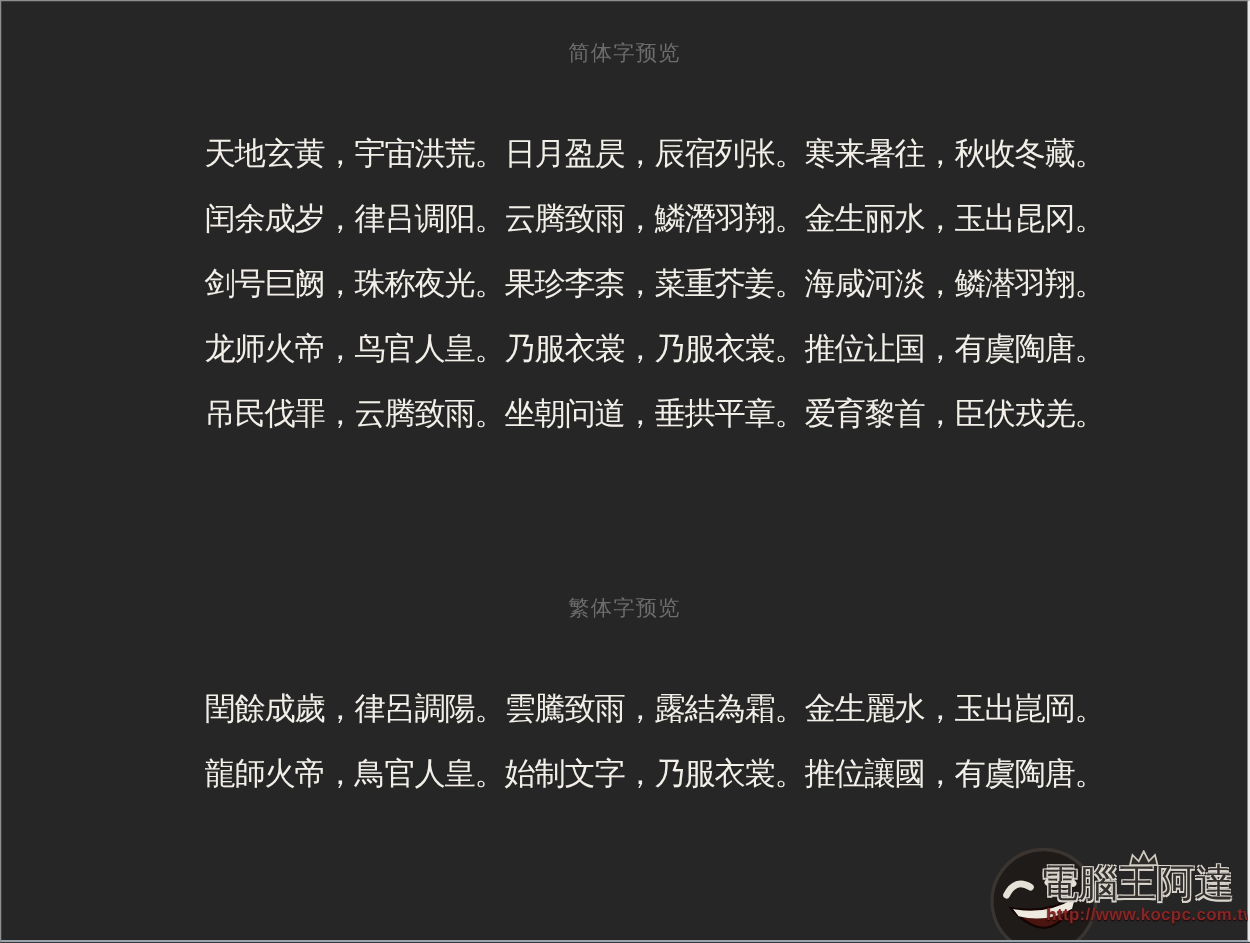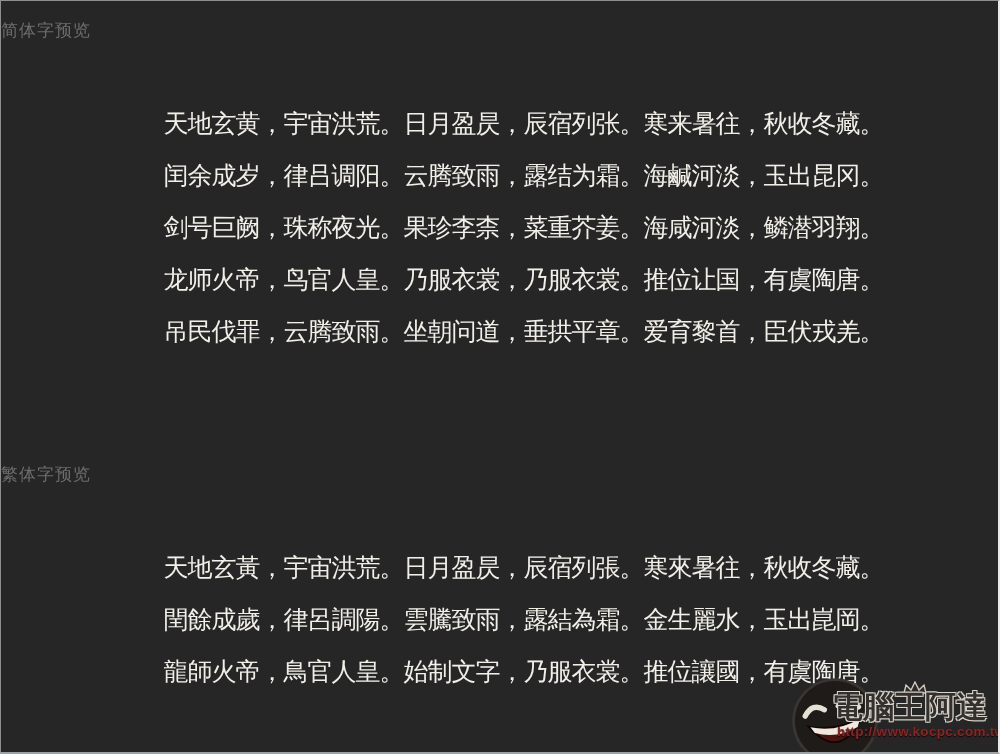--- a/index.html
+++ b/index.html
@@ -12,24 +12,26 @@
     border-top: 1px solid #8f8f8f;
     border-left: 1px solid #8f8f8f;
     border-bottom: 2px solid #9aa2aa;
     border-right: 2px solid #e9e9e9;
     overflow: hidden;
     font-family: "Liberation Sans", sans-serif;
   }
   .section-title {
     position: absolute;
     left: 0; right: 0;
+    text-align: center;
     color: #6d6d6d;
     font-size: 17px;
     letter-spacing: 1px;
     line-height: 22px;
+    margin-top: 12px;
   }
   #title-simplified { top: 19px; }
   #title-traditional { top: 463px; }
   .preview-block {
     position: absolute;
     left: 0; right: 0;
     text-align: center;
     color: #f2efe9;
     font-size: 25px;
     letter-spacing: -1px;
@@ -55,21 +57,21 @@
     width: 90px;
     height: 90px;
     transform: rotate(-8deg);
   }
   .wm-brand {
     position: absolute;
     left: 46px;
     top: 10px;
     width: 164px;
     font-size: 31px;
-    font-weight: bold;
+    font-weight: normal;
     letter-spacing: 0px;
     line-height: 33px;
     white-space: nowrap;
     color: #33302e;
     text-shadow:
       -1px -1px 0 #d9d5cc, 1px -1px 0 #d9d5cc,
       -1px  1px 0 #d9d5cc, 1px  1px 0 #d9d5cc;
   }
   .wm-crown {
     position: absolute;
@@ -92,30 +94,29 @@
 </style>
 </head>
 <body>
 
 <div class="frame">
 
   <div id="title-simplified" class="section-title">简体字预览</div>
 
   <div id="block-simplified" class="preview-block">
     <div class="preview-line">天地玄黄，宇宙洪荒。日月盈昃，辰宿列张。寒来暑往，秋收冬藏。</div>
-    <div class="preview-line">闰余成岁，律吕调阳。云腾致雨，露结为霜。海鹹河淡，玉出昆冈。</div>
+    <div class="preview-line">闰余成岁，律吕调阳。云腾致雨，鱗潛羽翔。金生丽水，玉出昆冈。</div>
     <div class="preview-line">剑号巨阙，珠称夜光。果珍李柰，菜重芥姜。海咸河淡，鳞潜羽翔。</div>
     <div class="preview-line">龙师火帝，鸟官人皇。乃服衣裳，乃服衣裳。推位让国，有虞陶唐。</div>
     <div class="preview-line">吊民伐罪，云腾致雨。坐朝问道，垂拱平章。爱育黎首，臣伏戎羌。</div>
   </div>
 
   <div id="title-traditional" class="section-title">繁体字预览</div>
 
   <div id="block-traditional" class="preview-block">
-    <div class="preview-line">天地玄黃，宇宙洪荒。日月盈昃，辰宿列張。寒來暑往，秋收冬藏。</div>
     <div class="preview-line">閏餘成歲，律呂調陽。雲騰致雨，露結為霜。金生麗水，玉出崑岡。</div>
     <div class="preview-line">龍師火帝，鳥官人皇。始制文字，乃服衣裳。推位讓國，有虞陶唐。</div>
   </div>
 
   <div class="watermark">
     <span class="wm-face">
       <svg width="90" height="90" viewBox="0 0 100 100">
         <circle cx="50" cy="50" r="46" fill="#1f1b19" stroke="#3b3531" stroke-width="3"></circle>
         <path d="M18 40 Q28 26 40 36" fill="none" stroke="#e6e1d6" stroke-width="6" stroke-linecap="round"></path>
         <path d="M56 34 Q68 24 78 38" fill="none" stroke="#e6e1d6" stroke-width="6" stroke-linecap="round"></path>

